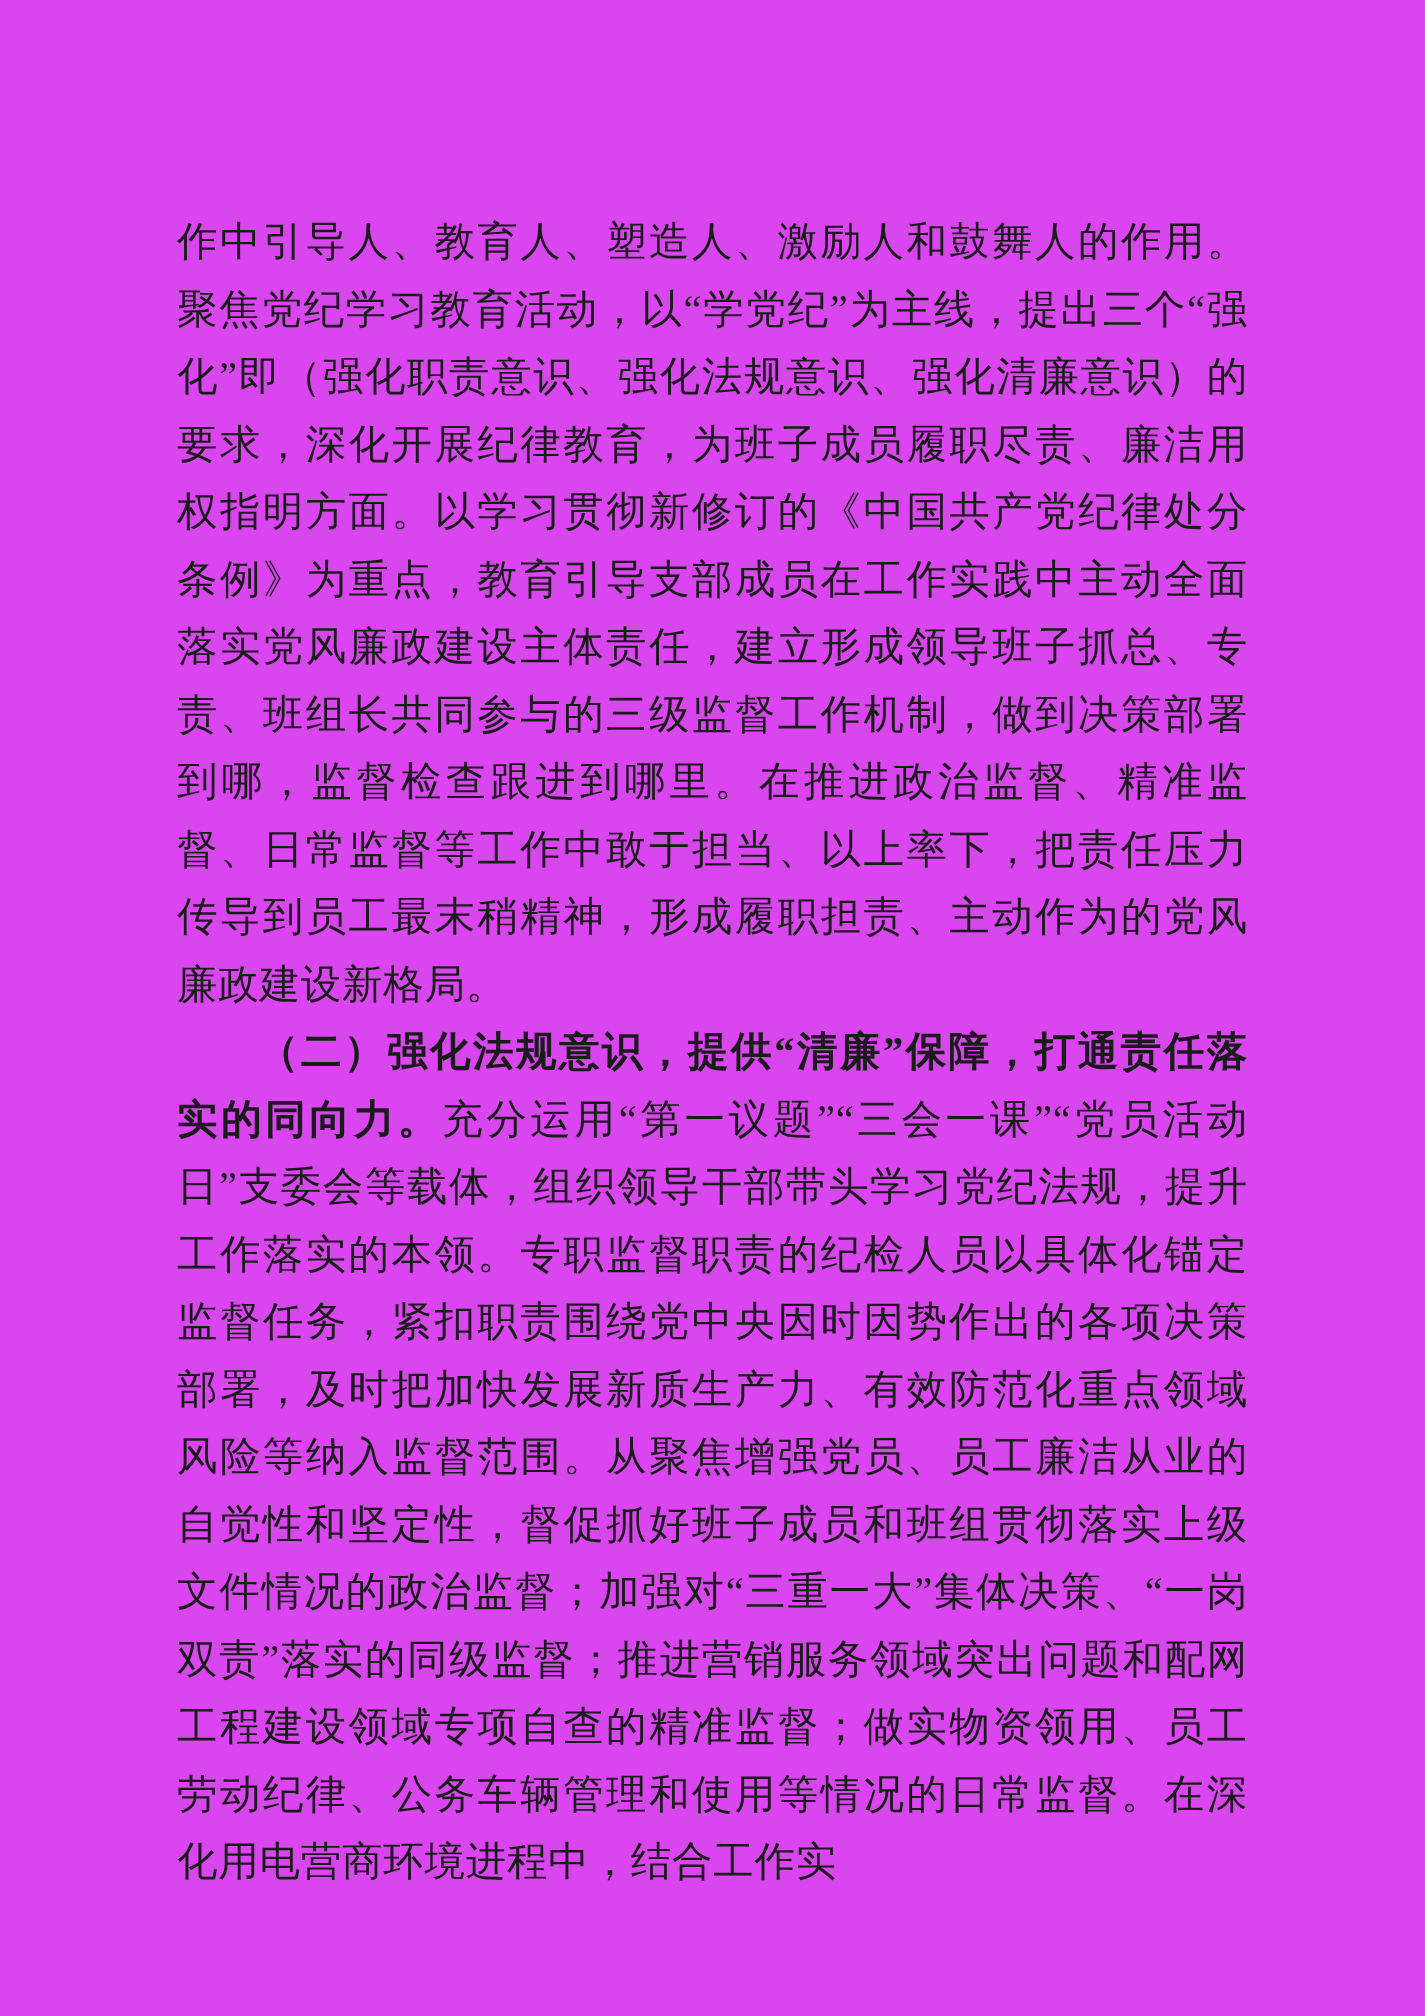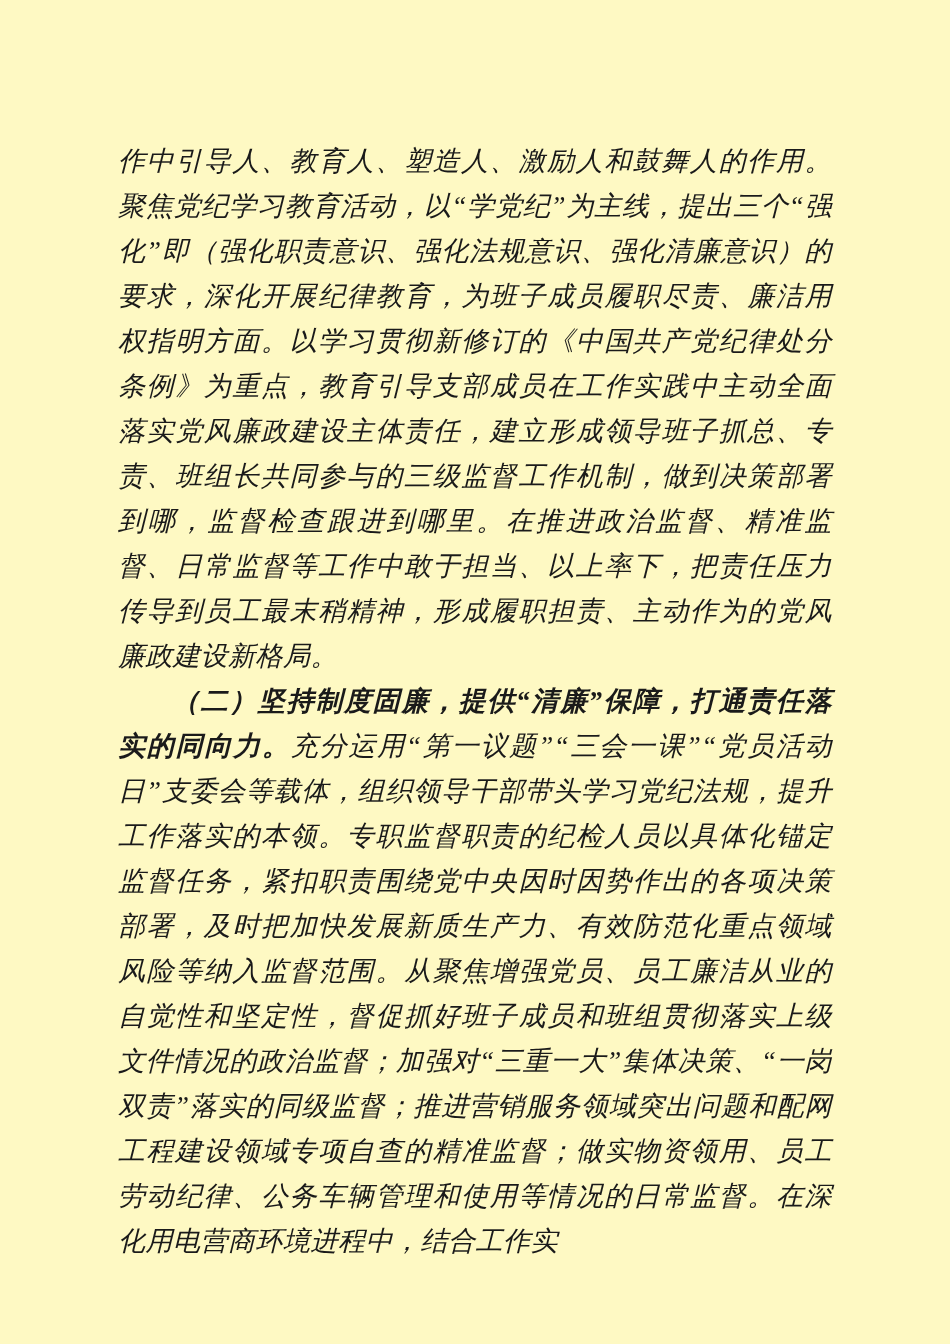--- a/index.html
+++ b/index.html
@@ -9,24 +9,23 @@
   body {
     width: 950px;
     height: 1344px;
     background: #ffffff;
     font-family: "Liberation Serif", "DejaVu Serif", serif;
   }
   .page {
     box-sizing: border-box;
     width: 950px;
     height: 1344px;
-    background: #fef9c3;
+    background: #d946ef;
     padding: 139px 118px 0 118px;
     overflow: hidden;
-    font-style: italic;
   }
   .para {
     margin: 0;
     font-size: 27px;
     line-height: 45px;
     color: #1a1a1a;
     text-align: justify;
     text-justify: inter-character;
     letter-spacing: 0.5px;
     word-break: break-all;
@@ -38,15 +37,15 @@
     font-weight: bold;
   }
 </style>
 </head>
 <body>
 
 <div class="page">
 
   <p class="para"><span>作中引导人、教育人、塑造人、激励人和鼓舞人的作用。聚焦党纪学习教育活动，以“学党纪”为主线，提出三个“强化”即（强化职责意识、强化法规意识、强化清廉意识）的要求，深化开展纪律教育，为班子成员履职尽责、廉洁用权指明方面。以学习贯彻新修订的《中国共产党纪律处分条例》为重点，教育引导支部成员在工作实践中主动全面落实党风廉政建设主体责任，建立形成领导班子抓总、专责、班组长共同参与的三级监督工作机制，做到决策部署到哪，监督检查跟进到哪里。在推进政治监督、精准监督、日常监督等工作中敢于担当、以上率下，把责任压力传导到员工最末稍精神，形成履职担责、主动作为的党风廉政建设新格局。</span></p>
 
-  <p class="para indent"><span class="seg-bold">（二）坚持制度固廉，提供“清廉”保障，打通责任落实的同向力。</span><span>充分运用“第一议题”“三会一课”“党员活动日”支委会等载体，组织领导干部带头学习党纪法规，提升工作落实的本领。专职监督职责的纪检人员以具体化锚定监督任务，紧扣职责围绕党中央因时因势作出的各项决策部署，及时把加快发展新质生产力、有效防范化重点领域风险等纳入监督范围。从聚焦增强党员、员工廉洁从业的自觉性和坚定性，督促抓好班子成员和班组贯彻落实上级文件情况的政治监督；加强对“三重一大”集体决策、“一岗双责”落实的同级监督；推进营销服务领域突出问题和配网工程建设领域专项自查的精准监督；做实物资领用、员工劳动纪律、公务车辆管理和使用等情况的日常监督。在深化用电营商环境进程中，结合工作实</span></p>
+  <p class="para indent"><span class="seg-bold">（二）强化法规意识，提供“清廉”保障，打通责任落实的同向力。</span><span>充分运用“第一议题”“三会一课”“党员活动日”支委会等载体，组织领导干部带头学习党纪法规，提升工作落实的本领。专职监督职责的纪检人员以具体化锚定监督任务，紧扣职责围绕党中央因时因势作出的各项决策部署，及时把加快发展新质生产力、有效防范化重点领域风险等纳入监督范围。从聚焦增强党员、员工廉洁从业的自觉性和坚定性，督促抓好班子成员和班组贯彻落实上级文件情况的政治监督；加强对“三重一大”集体决策、“一岗双责”落实的同级监督；推进营销服务领域突出问题和配网工程建设领域专项自查的精准监督；做实物资领用、员工劳动纪律、公务车辆管理和使用等情况的日常监督。在深化用电营商环境进程中，结合工作实</span></p>
 
 </div>
 
 </body></html>

